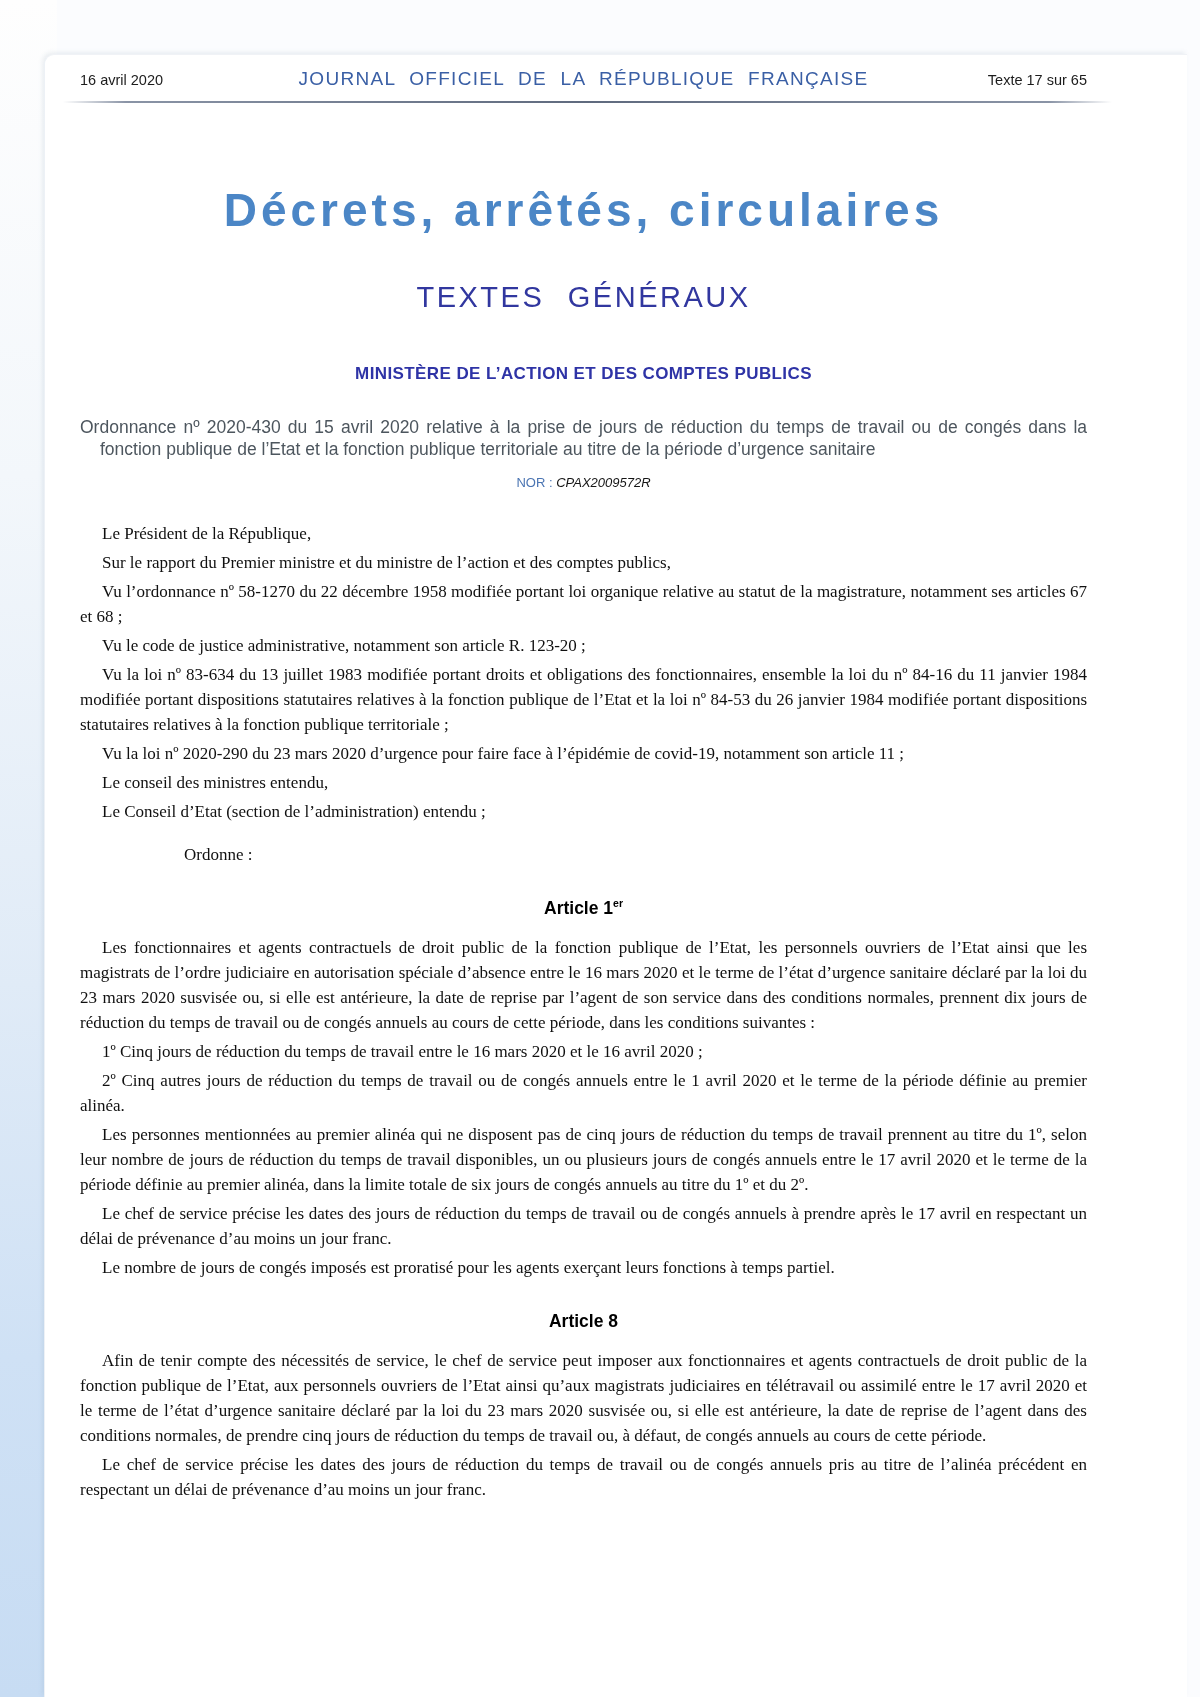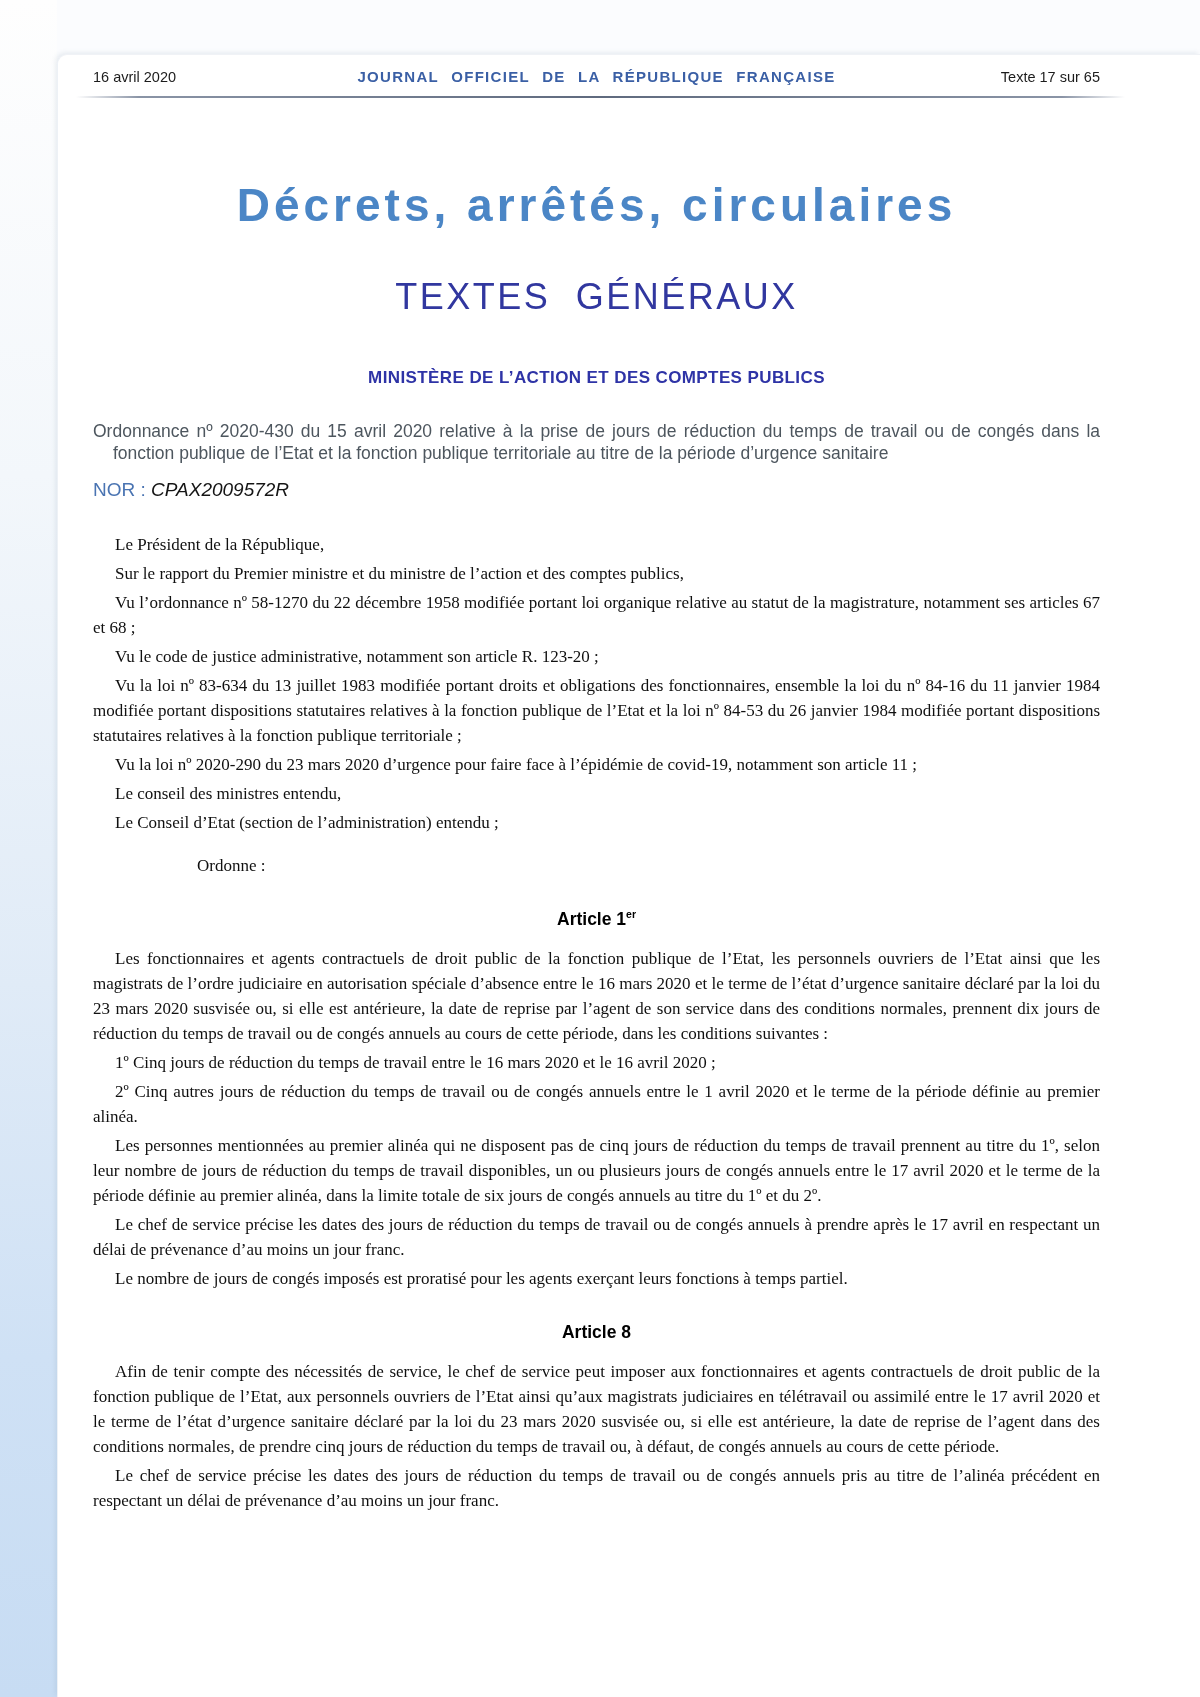--- a/index.html
+++ b/index.html
@@ -8,71 +8,71 @@
     position:relative;
     background:#fbfcfe;
     font-family:"Liberation Sans", sans-serif;
     overflow:hidden;
   }
   .left-band {
     position:absolute; left:0; top:0; width:57px; height:1697px;
     background:linear-gradient(180deg,#fefefe 0%, #f3f7fb 28%, #e0ebf7 58%, #cfe1f5 80%, #c7dcf3 100%);
   }
   .page {
-    position:absolute; left:57px; top:54px; width:1143px; height:1643px;
+    position:absolute; left:44px; top:54px; width:1143px; height:1643px;
     background:#ffffff;
     border-radius:10px 0 0 0;
     border-top:1px solid #f0f2f6;
     border-left:1px solid #edf1f6;
     box-shadow:-2px -2px 4px rgba(110,130,160,0.12);
     box-sizing:border-box;
     padding:13px 100px 0 35px;
   }
   
   .jo-header {
     display:grid;
     grid-template-columns:1fr auto 1fr;
     align-items:baseline;
   }
   .jo-date { justify-self:start; font-size:14.5px; color:#1c1c1c; }
   .jo-title {
     justify-self:center;
-    font-size:15px; color:#3a5fa5;
-    letter-spacing:1.3px; word-spacing:7px;font-weight:bold;
+    font-size:19px; color:#3a5fa5;
+    letter-spacing:1.3px; word-spacing:7px;
   }
   .jo-ref { justify-self:end; font-size:14.5px; color:#1c1c1c; }
   .header-rule {
     height:2px;
     margin:11px -25px 0 -17px;
     background:linear-gradient(90deg, rgba(106,116,135,0) 0%, #8a94a6 6%, #5f6a7e 50%, #8a94a6 94%, rgba(106,116,135,0) 100%);
   }
   
   .main-title {
     margin:80px 0 0; text-align:center;
     font-size:46px; font-weight:bold; letter-spacing:4px;
     color:#4b86c6;
   }
   .sub-title {
     margin:44px 0 0; text-align:center;
-    font-size:36px; font-weight:normal; letter-spacing:2.5px; word-spacing:13px;
+    font-size:29px; font-weight:normal; letter-spacing:2.5px; word-spacing:13px;
     color:#31379f;
   }
   .ministry {
     margin:50px 0 0; text-align:center;
     font-size:17px; font-weight:bold; letter-spacing:0.4px;
     color:#2e33a6;
   }
   .ord-title {
     margin:33px 0 0;
     font-size:17.5px; font-weight:normal; line-height:21.5px;
     color:#4d565e;
     text-align:justify;
     padding-left:20px; text-indent:-20px;
   }
-  .nor-line { margin:15px 0 0; text-align:left; font-size:19px; }
+  .nor-line { margin:15px 0 0; text-align:center; font-size:13px; }
   .nor-label { color:#4a74b2; }
   .nor-value { color:#151515; font-style:italic; }
   
   .body-text {
     margin-top:31px;
     font-family:"Liberation Serif", serif;
     font-size:17px; line-height:25px; color:#101010;
   }
   .body-text p.para {
     margin:4px 0;

